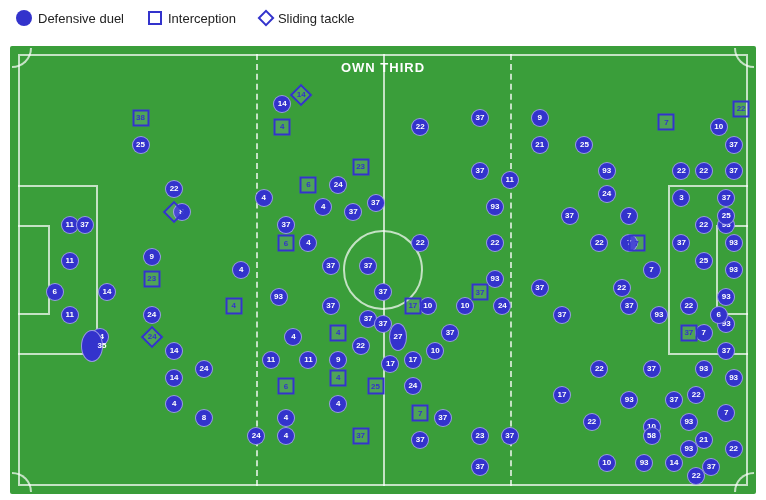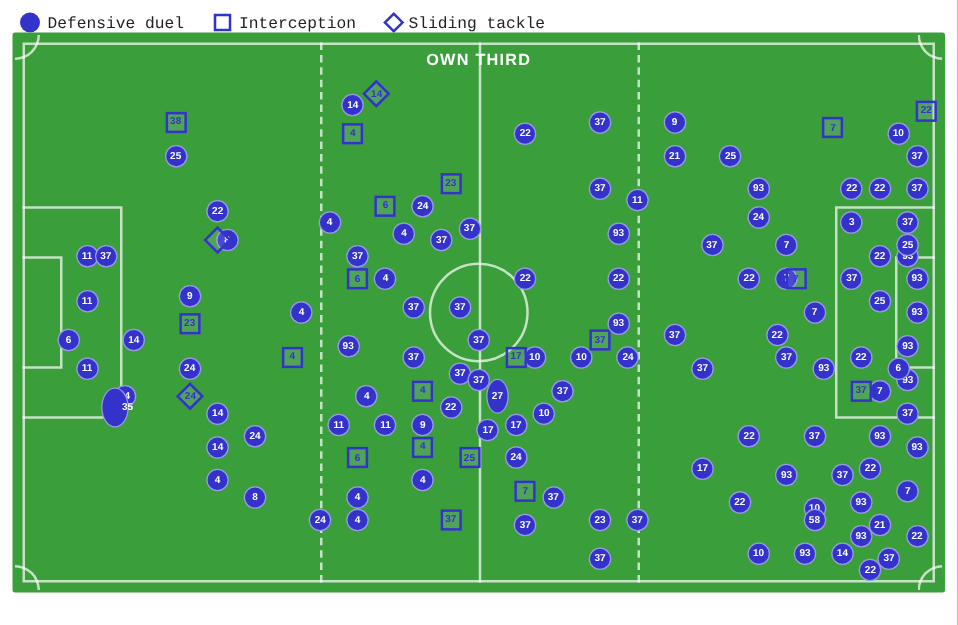--- a/index.html
+++ b/index.html
@@ -7,24 +7,23 @@
       width: 766px;
       height: 500px;
       background: #fff;
       font-family: Arial, sans-serif;
       overflow: hidden;
     }
     .legend {
       display: flex;
       align-items: center;
       gap: 24px;
-      padding: 10px 16px 0 16px;
+      padding: 10px 16px 20px 16px;
       font-size: 13px;
       color: #222;
-      font-family: Liberation Mono, monospace;
     }
     .legend-item {
       display: flex;
       align-items: center;
       gap: 6px;
     }
     .legend-circle {
       width: 16px;
       height: 16px;
       border-radius: 50%;

